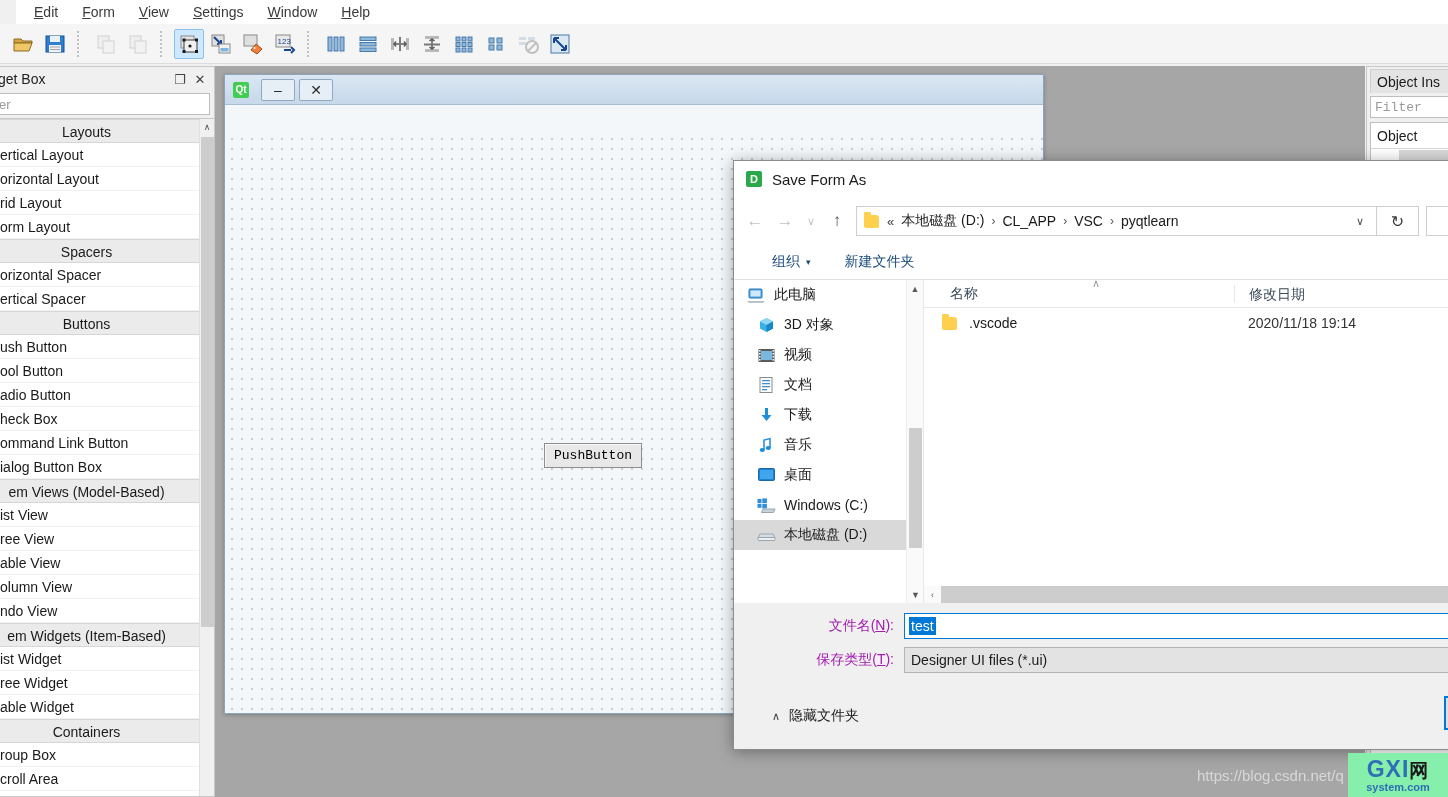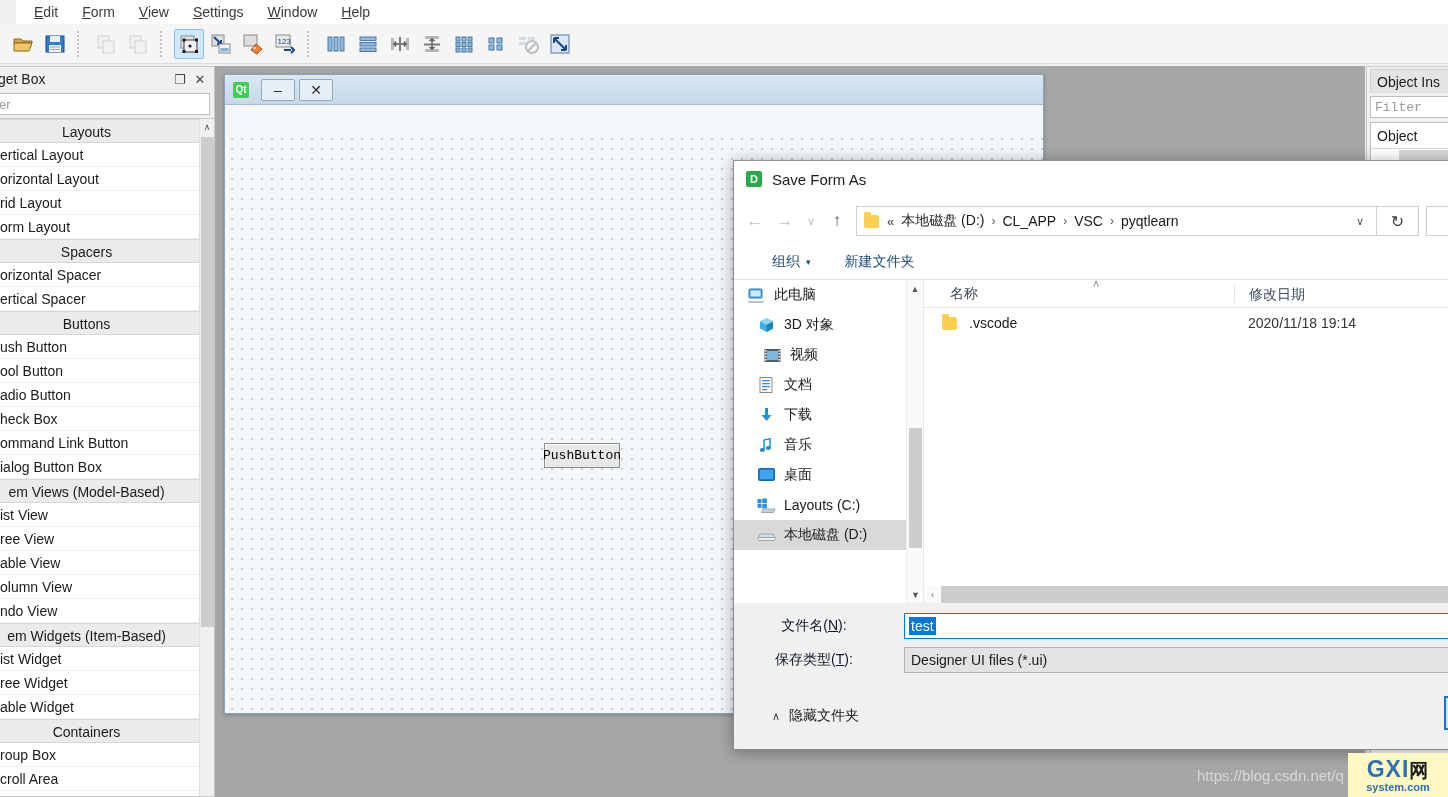--- a/index.html
+++ b/index.html
@@ -120,21 +120,21 @@
     background: #e3e3e3; color: #8a8a8a; font-size: 14px;
     padding: 3px 9px; margin-left: 6px; border: 1px solid #e3e3e3;
   }
   .mw-canvas {
     position: absolute; left: 0; right: 0; top: 57px; bottom: 0;
     background-color: #f4f7fa;
     background-image: radial-gradient(circle, #c9cdd2 1px, transparent 1px);
     background-size: 10px 10px; background-position: 2px 2px;
   }
   .push-button {
-    position: absolute; left: 319px; top: 311px; width: 76px; height: 25px;
+    position: absolute; left: 319px; top: 311px; width: 98px; height: 25px;
     background: #e8e8e8; border: 1px solid #8d8d8d;
     box-shadow: inset 1px 1px 0 #fbfbfb;
     display: flex; align-items: center; justify-content: center;
     font-family: "Liberation Mono", monospace; font-size: 13px; color: #000;
   }
 
   
   .objinspector {
     position: absolute; left: 1366px; top: 66px; width: 110px; height: 731px;
     background: #f0f0f0; border: 1px solid #c8c8c8; border-right: none;
@@ -271,21 +271,21 @@
   }
   .hscroll .ar {
     width: 17px; height: 17px; display: flex; align-items: center;
     justify-content: center; font-size: 9px; color: #5a5a5a;
   }
   .hscroll .thumb { flex: 1; height: 17px; background: #cdcdcd; }
 
   .dlg-fields { background: #f0f0f0; padding: 8px 0 4px 0; }
   .fld-row { display: flex; align-items: center; height: 30px; margin-bottom: 4px; }
   .fld-label {
-    width: 170px; text-align: center; padding-right: 10px; font-size: 14px; color: #0f172a;
+    width: 170px; text-align: right; padding-right: 10px; font-size: 14px; color: #a21caf;
   }
   .fld-label u { text-decoration: underline; }
   .fld-input {
     flex: 1; height: 26px; background: #fff; border: 1px solid #0078d7;
     display: flex; align-items: center; padding-left: 4px; margin-right: 0;
     font-size: 14px;
   }
   .sel-text { background: #0078d7; color: #fff; padding: 1px 2px; }
   .fld-combo {
     flex: 1; height: 26px; background: #e3e3e3; border: 1px solid #b4b4b4;
@@ -305,21 +305,21 @@
     font-size: 14px; color: #1a1a1a;
   }
 
   
   .wm-url {
     position: absolute; left: 1197px; top: 767px; font-size: 15px; color: #d8d8d8;
     white-space: nowrap;
   }
   .wm-logo {
     position: absolute; left: 1348px; top: 753px; width: 100px; height: 44px;
-    background: #fef9c3; display: flex; flex-direction: column;
+    background: #86efac; display: flex; flex-direction: column;
     align-items: center; justify-content: center; line-height: 1;
   }
   .wm-logo .l1 { font-size: 23px; font-weight: bold; color: #2f6fb5; letter-spacing: 1px; }
   .wm-logo .l1 .cn { color: #1a1a1a; font-size: 19px; }
   .wm-logo .l2 { font-size: 11px; font-weight: bold; color: #2f6fb5; margin-top: 1px; }
 </style>
 </head>
 <body>
 
 <div id="root">
@@ -596,21 +596,21 @@
         <div class="nav-item" style="padding-left:22px">
           <span class="nav-ico">
             <svg width="17" height="16" viewBox="0 0 17 16">
                 <path d="M8.5 1 L15 4.5 V11.5 L8.5 15 L2 11.5 V4.5 Z" fill="#39b0e8"></path>
                 <path d="M8.5 1 L15 4.5 L8.5 8 L2 4.5 Z" fill="#8fd8f5"></path>
                 <path d="M8.5 8 L15 4.5 V11.5 L8.5 15 Z" fill="#1b86c4"></path>
               </svg>
           </span>
           <span>3D 对象</span>
         </div>
-        <div class="nav-item" style="padding-left:28px">
+        <div class="nav-item" style="padding-left:22px">
           <span class="nav-ico">
             <svg width="17" height="15" viewBox="0 0 17 15">
                 <rect x="0.5" y="1" width="16" height="13" fill="#5a5a5a"></rect>
                 <rect x="3" y="3" width="11" height="9" fill="#7ab8e0"></rect>
                 <g fill="#efefef">
                   <rect x="1" y="2" width="1.6" height="1.6"></rect>
                   <rect x="1" y="5" width="1.6" height="1.6"></rect>
                   <rect x="1" y="8" width="1.6" height="1.6"></rect>
                   <rect x="1" y="11" width="1.6" height="1.6"></rect>
                   <rect x="14.4" y="2" width="1.6" height="1.6"></rect>
@@ -668,21 +668,21 @@
             <svg width="19" height="15" viewBox="0 0 19 15">
                 <g fill="#2f8fd8">
                   <rect x="0.5" y="1" width="4" height="4"></rect>
                   <rect x="5.3" y="0.4" width="4.6" height="4.6"></rect>
                   <rect x="0.5" y="5.8" width="4" height="4"></rect>
                   <rect x="5.3" y="5.8" width="4.6" height="4.6"></rect>
                 </g>
                 <path d="M6 11 h12 l-1.5 3.5 H4.5 Z" fill="#c8d2da" stroke="#9aa6b0"></path>
               </svg>
           </span>
-          <span>Layouts (C:)</span>
+          <span>Windows (C:)</span>
         </div>
         <div class="nav-item selected" style="padding-left:22px">
           <span class="nav-ico">
             <svg width="19" height="13" viewBox="0 0 19 13">
                 <path d="M3 5 h13 l2 4 H1 Z" fill="#d6dde3" stroke="#9aa6b0"></path>
                 <rect x="1" y="8.5" width="17" height="3" rx="1" fill="#eceff2" stroke="#9aa6b0"></rect>
               </svg>
           </span>
           <span>本地磁盘 (D:)</span>
         </div>

